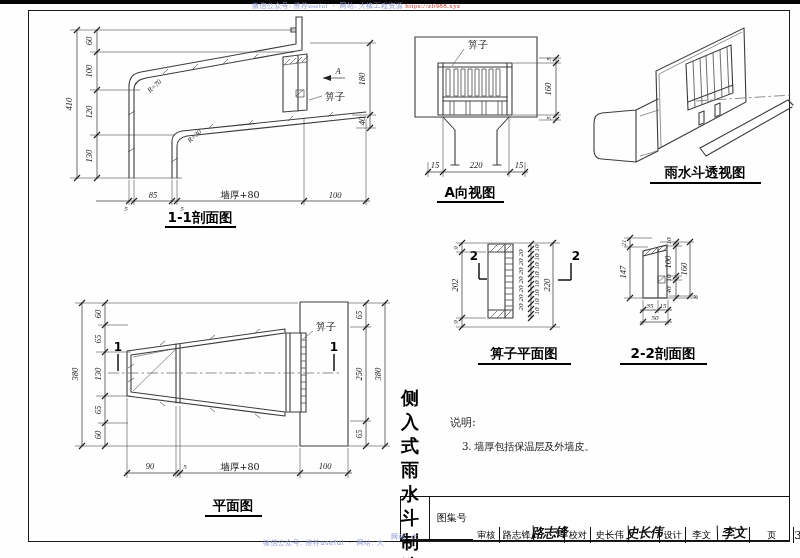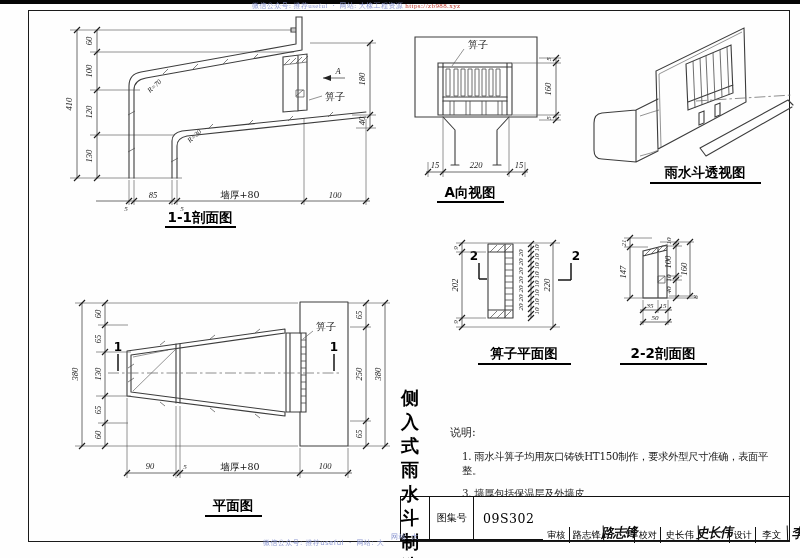--- a/index.html
+++ b/index.html
@@ -22,21 +22,21 @@
   svg .cutl{stroke:#161616;stroke-width:1.5;fill:none;}
   svg .ul{stroke:#000;stroke-width:1.8;}
   svg text{fill:#222;}
   svg .d{font:italic 8.5px "Liberation Serif",serif;}
   svg .ds{font:italic 7px "Liberation Serif",serif;}
   svg .cn{font:10px "DejaVu Serif",serif;fill:#111;}
   svg .dc{font:9.5px "DejaVu Serif",serif;fill:#111;}
   svg .tt{font:bold 13.5px "DejaVu Sans",sans-serif;fill:#000;}
   svg .ct{font:bold 12px "DejaVu Sans",sans-serif;fill:#000;}
   .notes{position:absolute;left:450px;top:413px;width:332px;color:#1c1c1c;}
-  .notes .nh{font:11px "DejaVu Serif",serif;margin:12px 0 10px 0;}
+  .notes .nh{font:11px "DejaVu Serif",serif;margin:2px 0 10px 0;}
   .notes .ni{font:10.3px "DejaVu Serif",serif;margin:0 0 9px 12px;letter-spacing:-.3px;}
   .tblock{position:absolute;left:400px;top:496px;width:390px;height:45px;border:1.7px solid #111;
           background:#fff;display:flex;flex-direction:row;box-sizing:border-box;}
   .trow1{flex:1;display:flex;border-bottom:1.2px solid #111;}
   .trow2{height:16px;display:flex;margin-top:30px;}
   .tcell{display:flex;align-items:center;justify-content:center;box-sizing:border-box;}
   .bl{border-left:1.2px solid #111;}
   .maintitle{flex:1;font:bold 18px "DejaVu Sans",sans-serif;letter-spacing:1px;color:#000;}
   .atlaslab{width:44px;font:10px "DejaVu Serif",serif;}
   .atlasno{width:70px;font:12.5px "DejaVu Serif",serif;letter-spacing:.5px;}
@@ -228,29 +228,27 @@
       <text class="ds" x="185" y="469" text-anchor="middle">5</text>
       <text class="dc" x="240" y="470" text-anchor="middle">墙厚+80</text>
       <text class="d" x="325" y="469" text-anchor="middle">100</text>
       <text class="tt" x="233" y="510" text-anchor="middle">平面图</text>
       <line class="ul" x1="205" y1="516" x2="262" y2="516"></line>
     </g>
   </svg>
 
   <div class="notes">
     <p class="nh">说明:</p>
-    <p class="ni">1. 雨水斗箅子均用灰口铸铁HT150制作，要求外型尺寸准确，表面平整。</p>
     <p class="ni">3. 墙厚包括保温层及外墙皮。</p>
   </div>
 
   <div class="tblock">
     <div class="trow1">
       <div class="tcell maintitle">侧入式雨水斗制造图(铸铁)</div>
       <div class="tcell atlaslab bl">图集号</div>
-      <div class="tcell atlasno bl">09S302</div>
     </div>
     <div class="trow2">
       <div class="tcell r2lab" style="width:26px">审核</div>
       <div class="tcell r2name bl" style="width:34px">路志锋</div>
       <div class="tcell sig bl" style="width:31px">路志锋</div>
       <div class="tcell r2lab bl" style="width:26px">校对</div>
       <div class="tcell r2name bl" style="width:38px">史长伟</div>
       <div class="tcell sig bl" style="width:31px">史长伟</div>
       <div class="tcell r2lab bl" style="width:26px">设计</div>
       <div class="tcell r2name bl" style="width:32px">李文</div>

